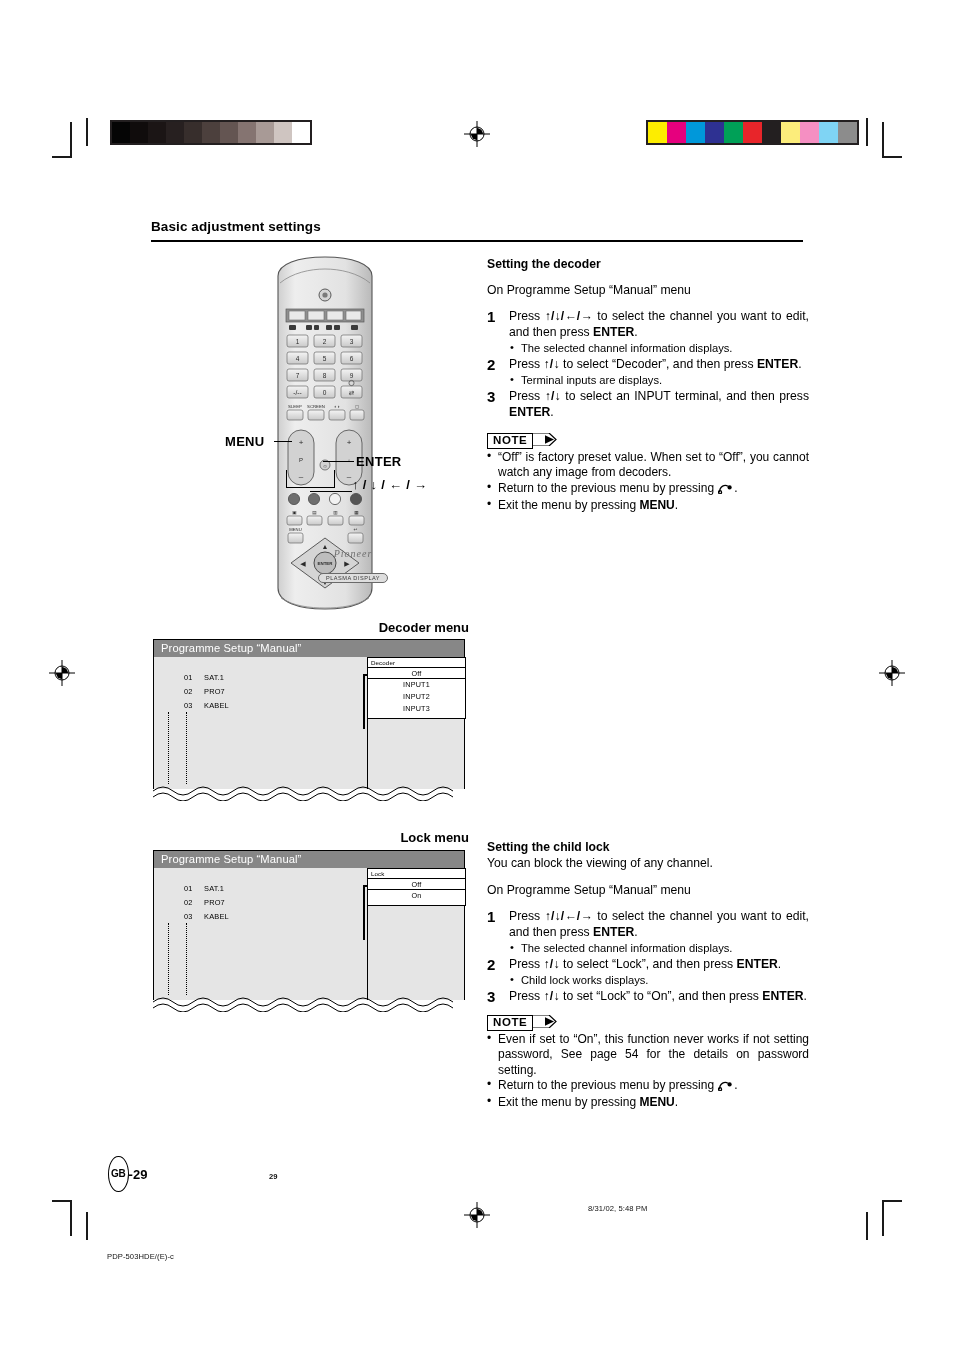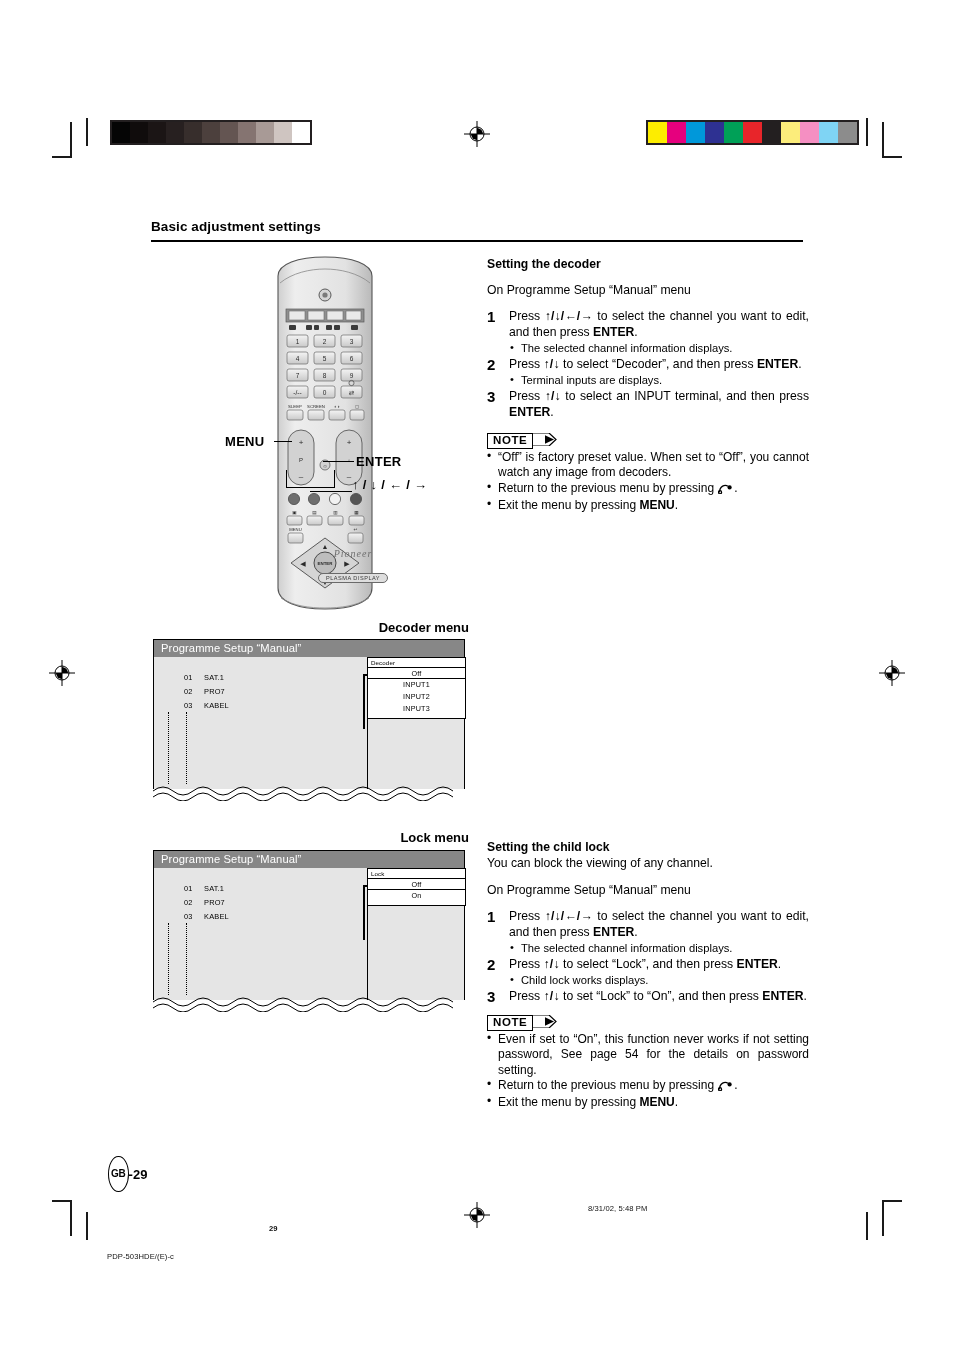--- a/index.html
+++ b/index.html
@@ -651,16 +651,16 @@
       <path d="M3 12 q10 -8 20 0 q10 8 20 0 q10 -8 20 0 q10 8 20 0 q10 -8 20 0 q10 8 20 0 q10 -8 20 0 q10 8 20 0 q10 -8 20 0 q10 8 20 0 q10 -8 20 0 q10 8 20 0 q10 -8 20 0 q10 8 20 0 q10 -8 20 0" fill="none" stroke="#000" stroke-width="1"></path>
       <path d="M3 18 q10 -8 20 0 q10 8 20 0 q10 -8 20 0 q10 8 20 0 q10 -8 20 0 q10 8 20 0 q10 -8 20 0 q10 8 20 0 q10 -8 20 0 q10 8 20 0 q10 -8 20 0 q10 8 20 0 q10 -8 20 0 q10 8 20 0 q10 -8 20 0" fill="none" stroke="#000" stroke-width="1"></path>
     </svg>
   </div>
 
   <div class="pagenum" style="left:108px;top:1156px;">
     <span class="gb-badge">GB</span><span>-29</span>
   </div>
 
   <div class="foot-text" style="left:107px;top:1204px;margin-top:48px;">PDP-503HDE/(E)-c</div>
-  <div class="foot-text" style="left:269px;top:1224px;font-weight:bold;">29</div>
+  <div class="foot-text" style="left:269px;top:1172px;font-weight:bold;">29</div>
   <div class="foot-text" style="left:588px;top:1204px;">8/31/02, 5:48 PM</div>
 
 </div>
 
 </body></html>

